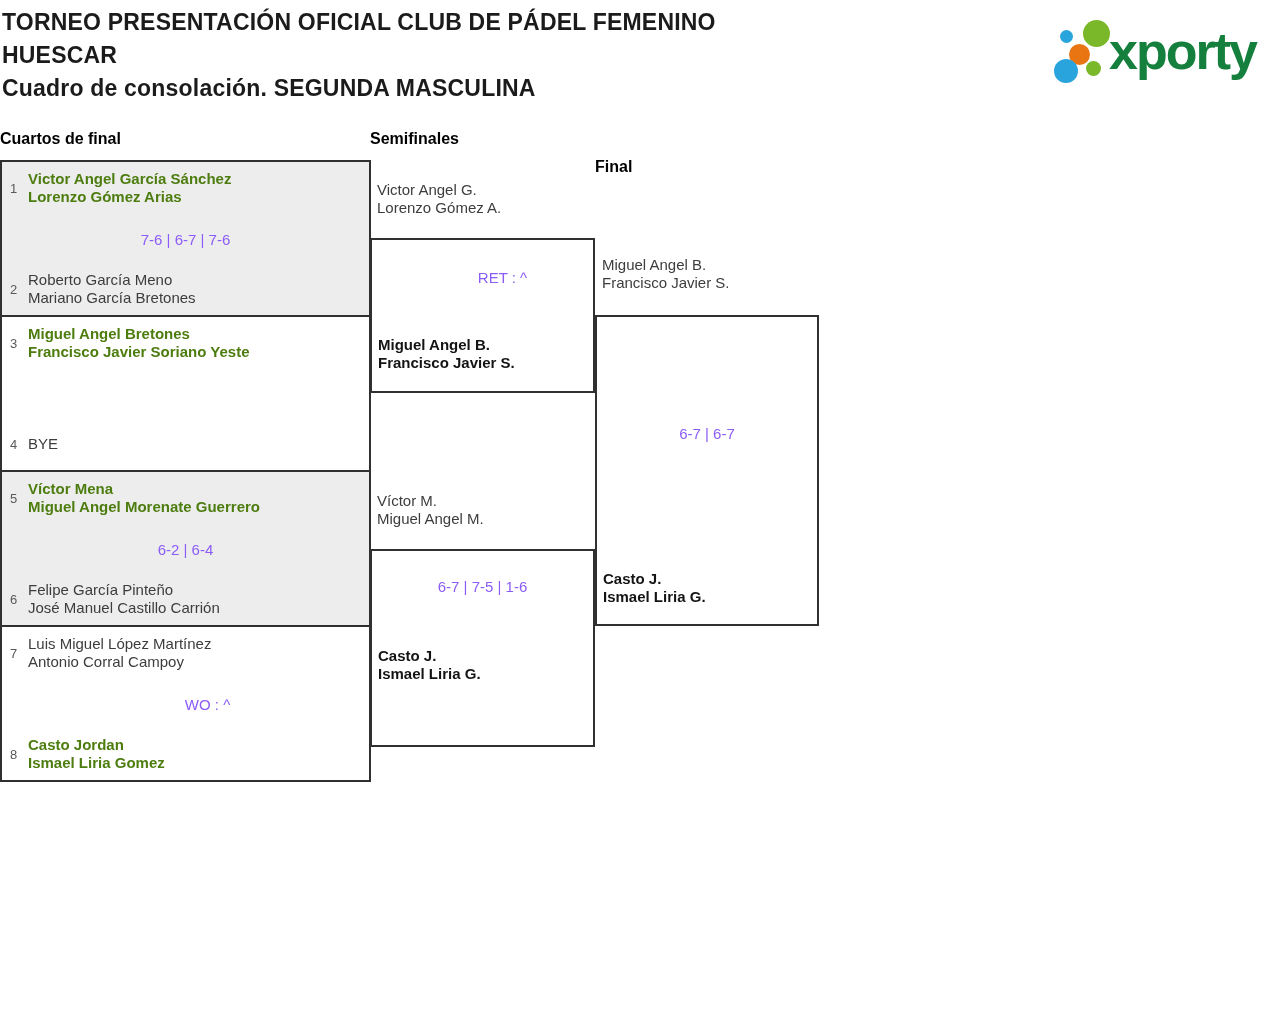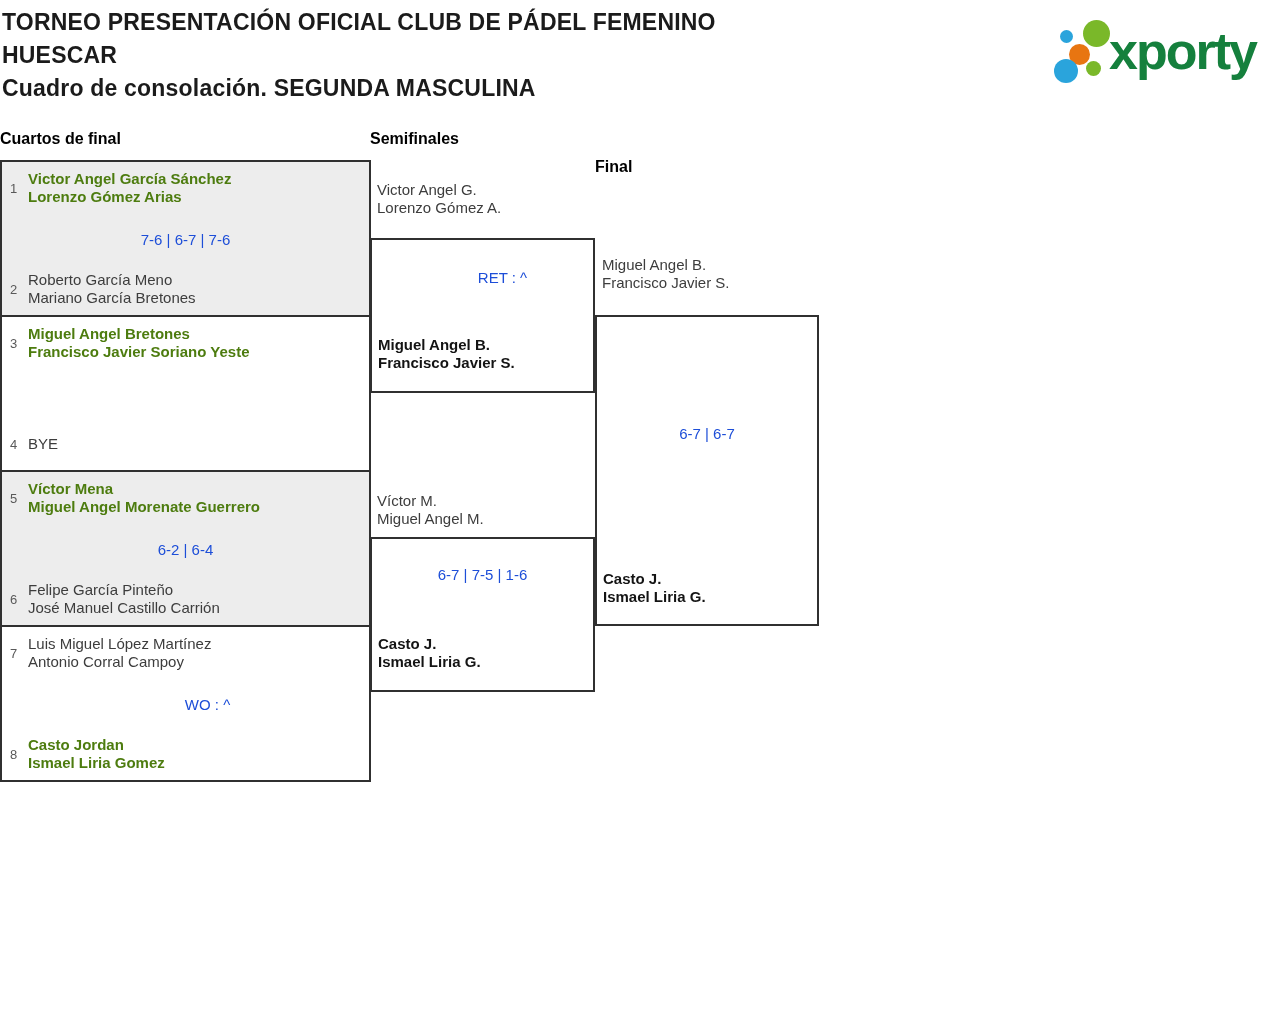--- a/index.html
+++ b/index.html
@@ -34,21 +34,21 @@
   .qf-block.alt{background:#ededed;}
   .match-box{
     position:absolute;border:2px solid #303030;box-sizing:border-box;background:transparent;
   }
   .team-row{position:absolute;left:8px;right:8px;height:36px;display:flex;align-items:center;}
   .team-row.top{top:8px;}
   .team-row.bottom{bottom:8px;}
   .seed{width:18px;flex-shrink:0;font-size:13px;color:#595959;}
   .names{font-size:15px;line-height:18px;color:#3d3d3d;font-weight:400;}
   .names.winner{color:#4d7c0f;font-weight:700;}
-  .score{position:absolute;left:0;right:0;text-align:center;font-size:15px;line-height:18px;color:#1d4ed8;}
+  .score{position:absolute;left:0;right:0;text-align:center;font-size:15px;line-height:18px;color:#8b5cf6;}
   .free-names{position:absolute;font-size:15px;line-height:18px;color:#3d3d3d;}
   .box-names{position:absolute;left:6px;font-size:15px;line-height:18px;}
   .box-names.winner{color:#141414;font-weight:700;}
 </style>
 </head>
 <body>
 
 <div class="title-block">
   <div class="title-line">TORNEO PRESENTACIÓN OFICIAL CLUB DE PÁDEL FEMENINO</div>
   <div class="title-line">HUESCAR</div>
@@ -150,21 +150,21 @@
     <div>Miguel Angel B.</div>
     <div>Francisco Javier S.</div>
   </div>
 </div>
 
 <div class="free-names" style="left:377px;top:492px;">
   <div>Víctor M.</div>
   <div>Miguel Angel M.</div>
 </div>
 
-<div class="match-box" style="left:370px;top:537px;width:225px;height:155px;">
+<div class="match-box" style="left:370px;top:549px;width:225px;height:198px;">
   <div class="score" style="top:27px;">6-7 | 7-5 | 1-6</div>
   <div class="box-names winner" style="top:96px;">
     <div>Casto J.</div>
     <div>Ismael Liria G.</div>
   </div>
 </div>
 
 <div class="free-names" style="left:602px;top:256px;">
   <div>Miguel Angel B.</div>
   <div>Francisco Javier S.</div>

